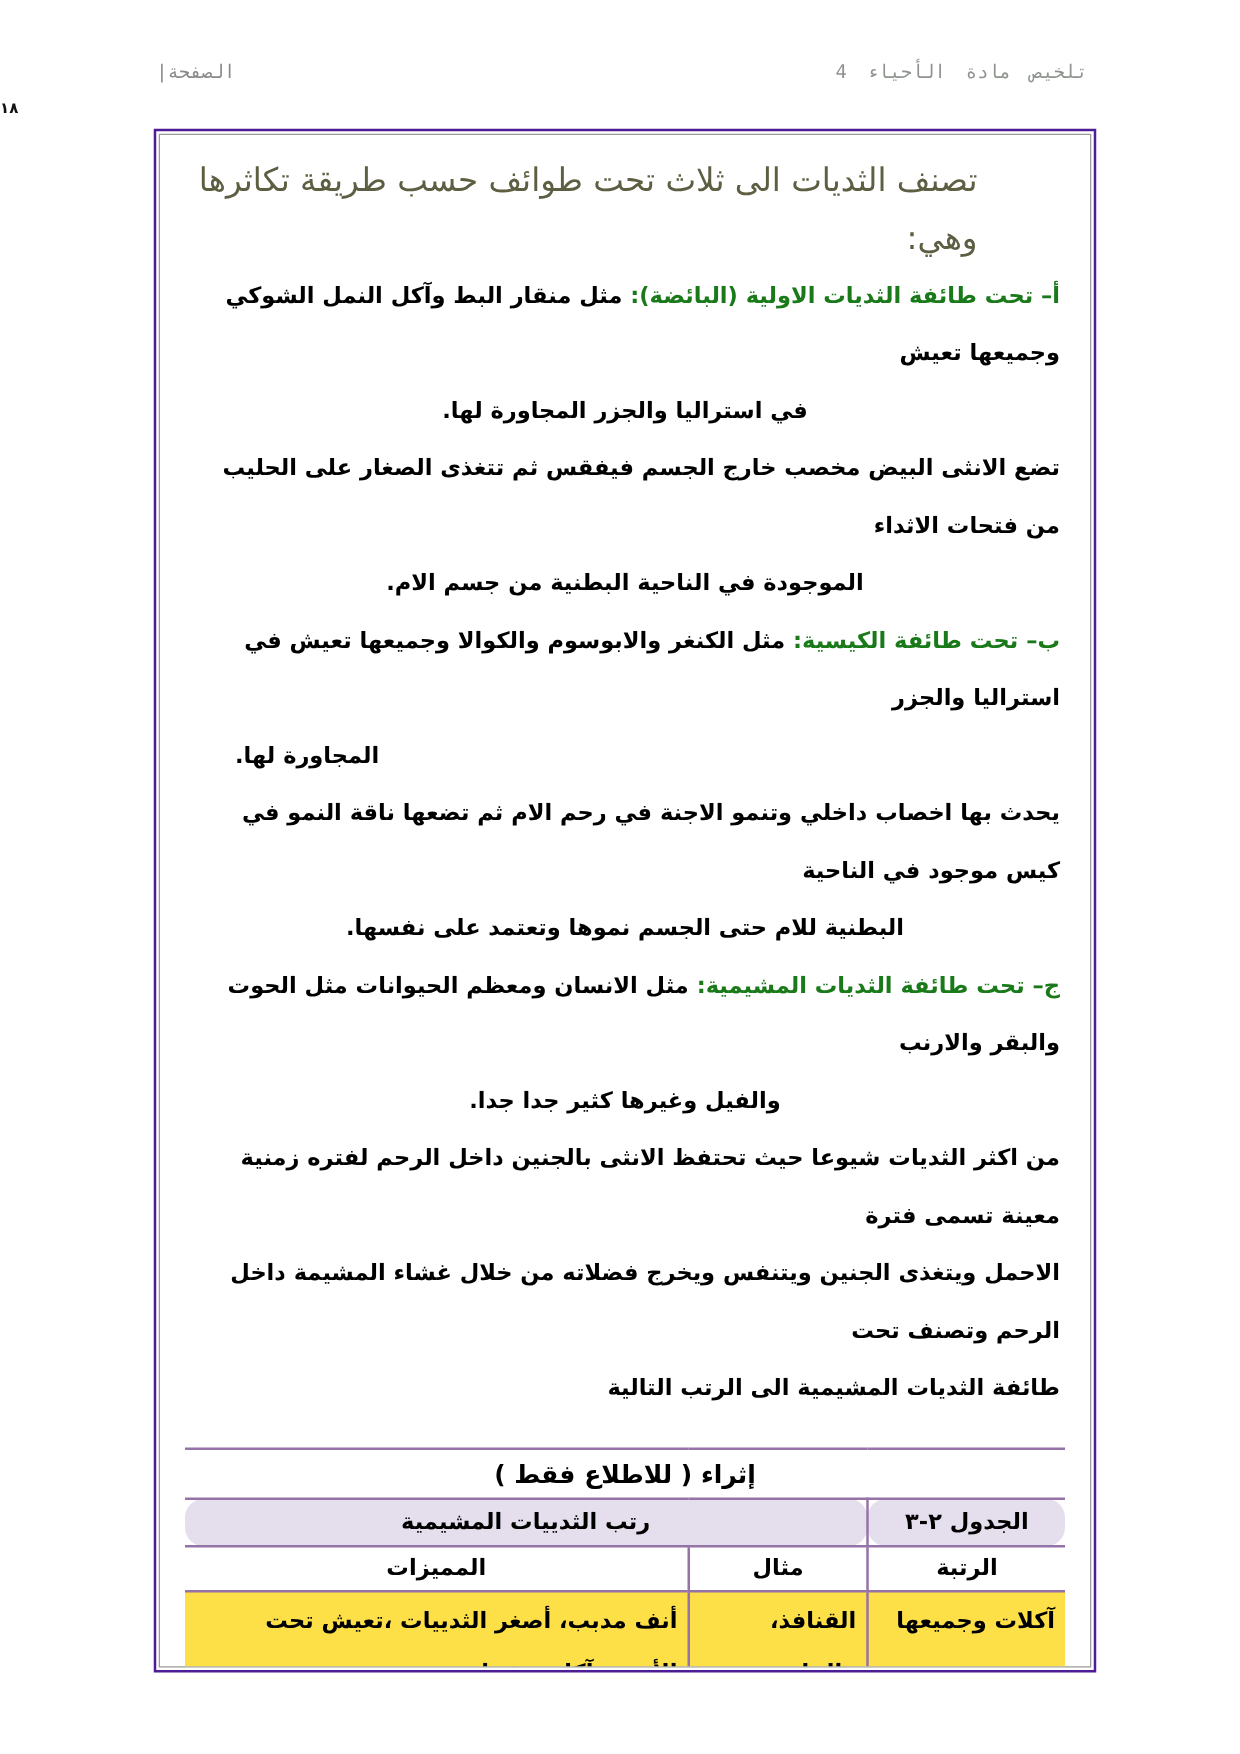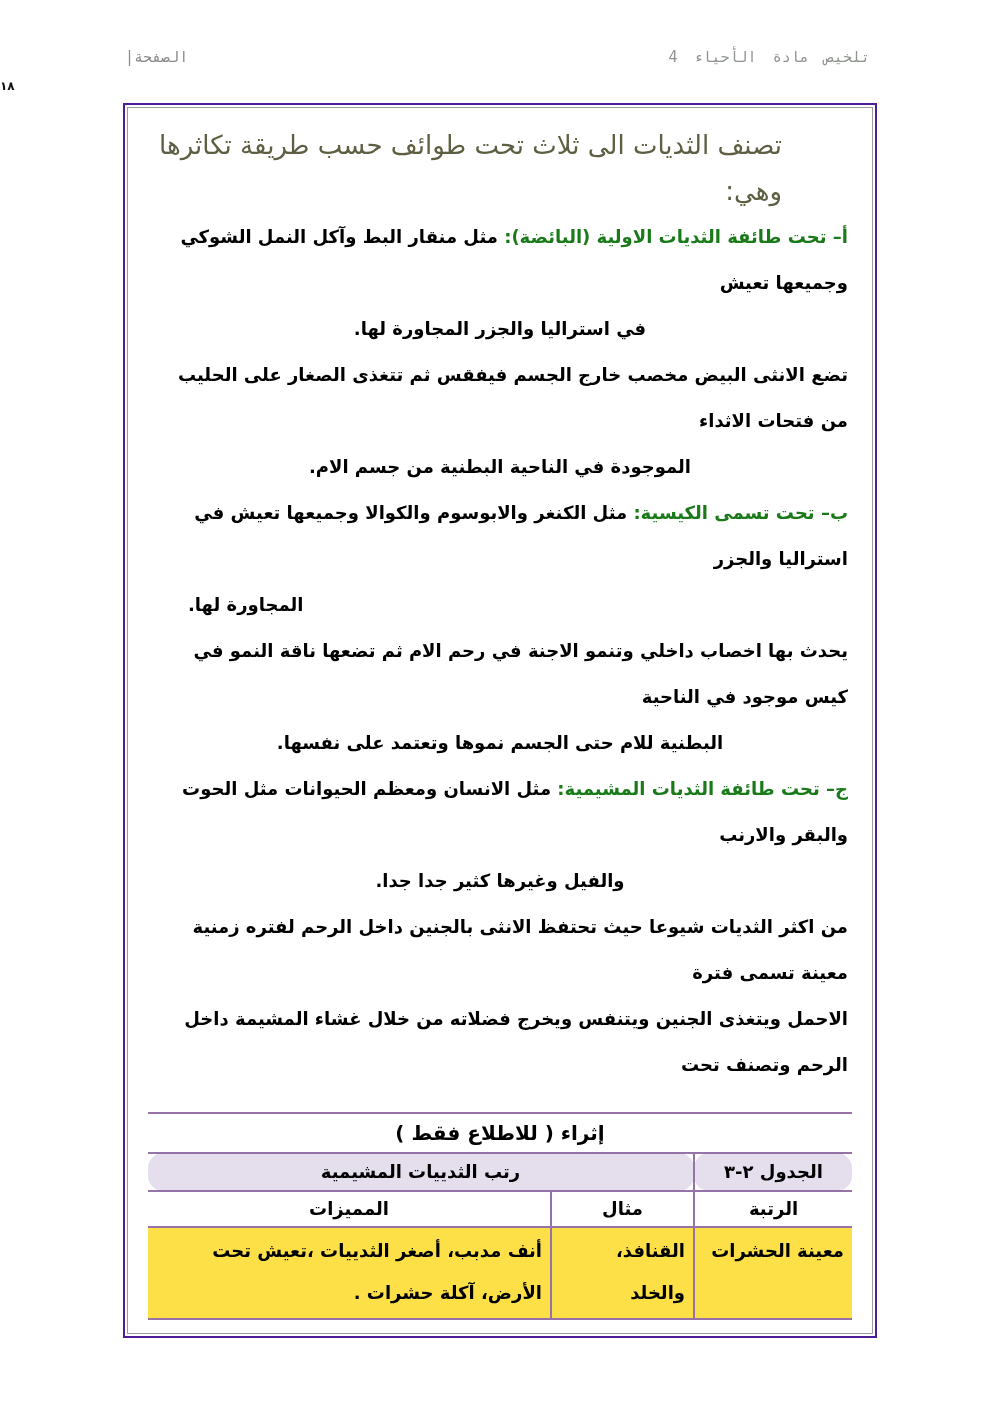--- a/index.html
+++ b/index.html
@@ -77,35 +77,36 @@
         <span class="green">أ–</span>
         <span class="green">تحت طائفة الثديات الاولية (البائضة):</span>
         <span>مثل منقار البط وآكل النمل الشوكي وجميعها تعيش</span>
       </div>
       <div class="line center">في استراليا والجزر المجاورة لها.</div>
       <div class="line">تضع الانثى البيض مخصب خارج الجسم فيفقس ثم تتغذى الصغار على الحليب من فتحات الاثداء</div>
       <div class="line center">الموجودة في الناحية البطنية من جسم الام.</div>
 
       <div class="line">
         <span class="green">ب–</span>
-        <span class="green">تحت تسمى الكيسية:</span>
+        <span class="green">تحت طائفة الكيسية:</span>
         <span>مثل الكنغر والابوسوم والكوالا وجميعها تعيش في استراليا والجزر</span>
       </div>
       <div class="line shift-left">المجاورة لها.</div>
       <div class="line">يحدث بها اخصاب داخلي وتنمو الاجنة في رحم الام ثم تضعها ناقة النمو في كيس موجود في الناحية</div>
       <div class="line center">البطنية للام حتى الجسم نموها وتعتمد على نفسها.</div>
 
       <div class="line">
         <span class="green">ج–</span>
         <span class="green">تحت طائفة الثديات المشيمية:</span>
         <span>مثل الانسان ومعظم الحيوانات مثل الحوت والبقر والارنب</span>
       </div>
       <div class="line center">والفيل وغيرها كثير جدا جدا.</div>
       <div class="line">من اكثر الثديات شيوعا حيث تحتفظ الانثى بالجنين داخل الرحم لفتره زمنية معينة تسمى فترة</div>
       <div class="line">الاحمل ويتغذى الجنين ويتنفس ويخرج فضلاته من خلال غشاء المشيمة داخل الرحم وتصنف تحت</div>
+      <div class="line">طائفة الثديات المشيمية الى الرتب التالية</div>
     </div>
 
     <table class="enrich">
       <colgroup>
         <col style="width:158px">
           <col style="width:143px">
           <col>
       </colgroup>
       <tbody>
           <tr class="caption-row">
@@ -115,21 +116,21 @@
         <td class="sep">الجدول ٢-٣</td>
         <td colspan="2">رتب الثدييات المشيمية</td>
       </tr>
       <tr class="colhead-row">
         <td class="sep">الرتبة</td>
         <td class="sep">مثال</td>
         <td>المميزات</td>
       </tr>
 
       <tr class="shaded h-lg">
-        <td class="sep rank">معينة الحشرات</td>
+        <td class="sep rank">آكلات وجميعها</td>
         <td class="sep example">القنافذ، والخلد</td>
         <td class="features">أنف مدبب، أصغر الثدييات ،تعيش تحت الأرض، آكلة حشرات .</td>
       </tr>
 
     </tbody>
       </table>
 
   </div>
 </div>
 

